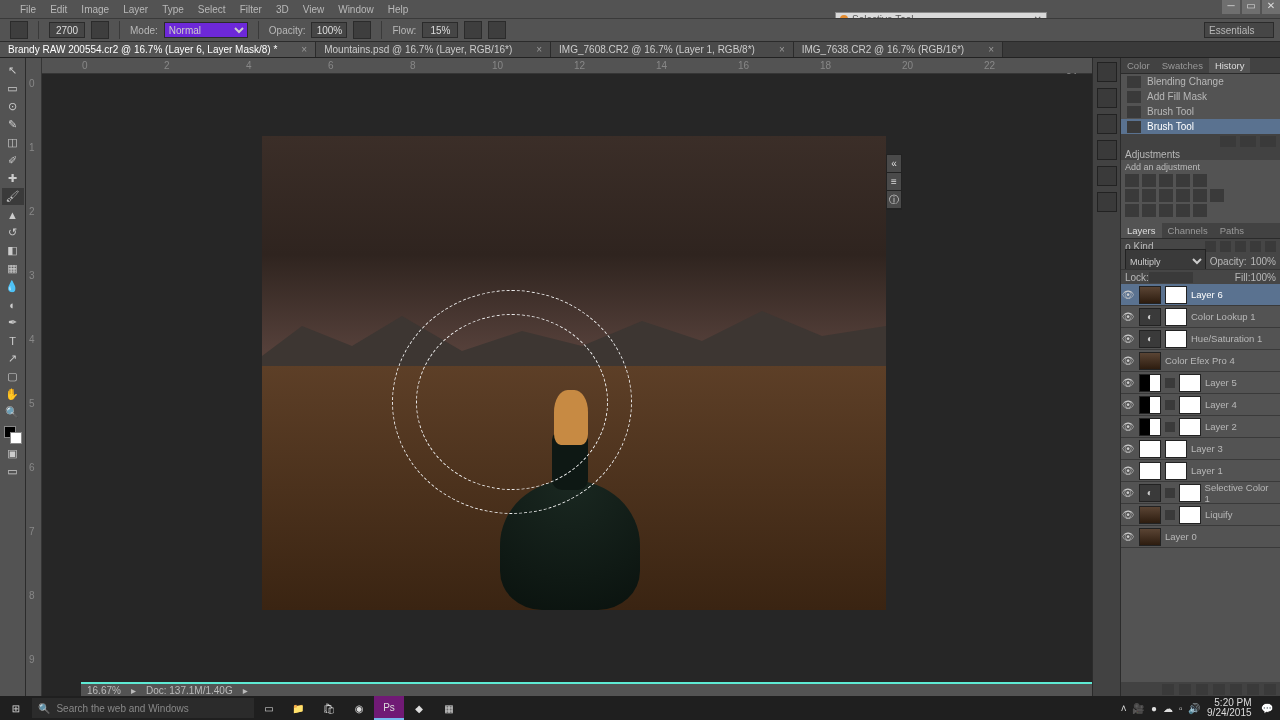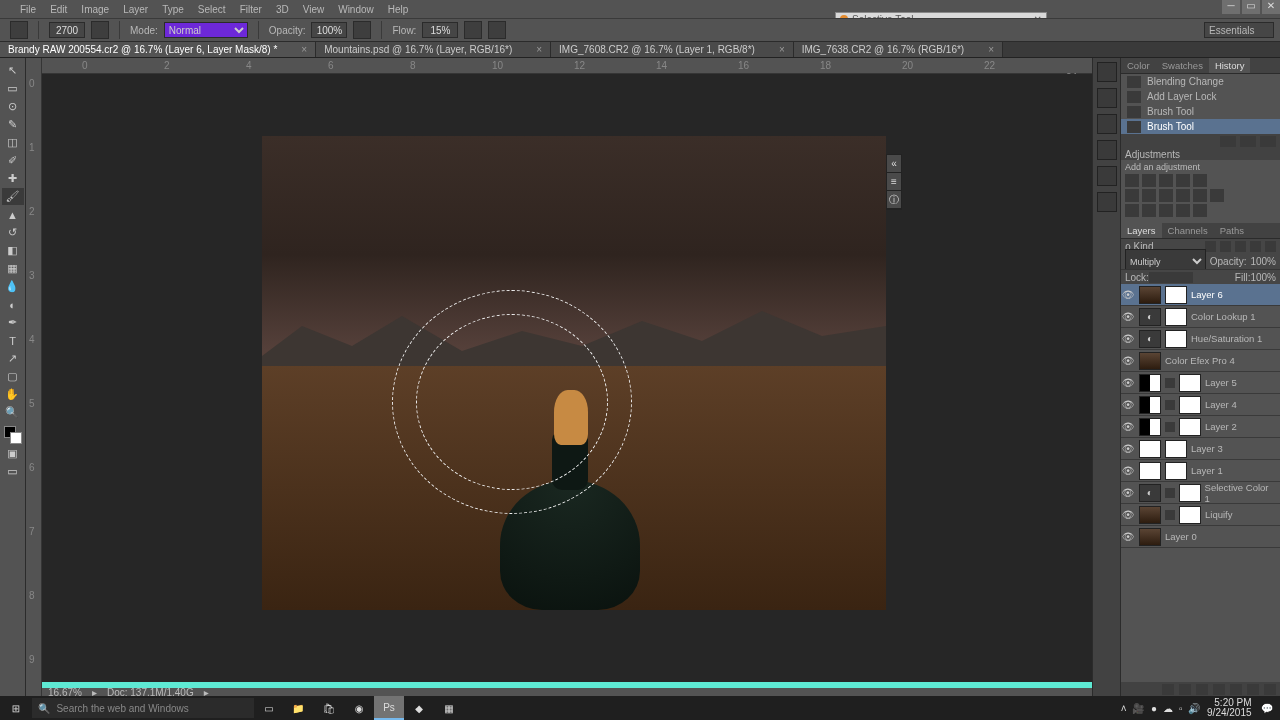--- a/index.html
+++ b/index.html
@@ -51,21 +51,21 @@
 .field { position:absolute; left:0;right:0;top:230px;bottom:0; background:linear-gradient(#5d3f27,#3a2412);}
 .figure { position:absolute; left:264px; top:254px; width:90px; height:220px;}
 .figure .hair{position:absolute;top:0;left:28px;width:34px;height:55px;background:#c78a43;border-radius:40% 40% 20% 20%;}
 .figure .body{position:absolute;top:40px;left:26px;width:36px;height:60px;background:#0e1814;border-radius:10px;}
 .figure .dress{position:absolute;top:90px;left:-26px;width:140px;height:130px;background:radial-gradient(circle at 50% 0,#1a2821,#0a120e);border-radius:50% 50% 30% 30%;}
 .selection{position:absolute;left:350px;top:216px;width:240px;height:224px;border:1px dashed #eee;border-radius:50%;}
 .selection.inner{left:374px;top:240px;width:192px;height:176px;}
 .tinyfloat{position:absolute;right:190px;top:80px;width:16px;background:#4a4a4a;border:1px solid #222;}
 .tinyfloat div{height:18px;border-bottom:1px solid #222;color:#ddd;text-align:center;line-height:18px;}
 
-.statusbar{height:14px;background:#535353;border-top:6px solid #5eead4;display:flex;align-items:center;padding-left:6px;gap:10px;font-size:9px;color:#bbb;}
+.statusbar{height:14px;background:#535353;border-top:2px solid #5eead4;display:flex;align-items:center;padding-left:6px;gap:10px;font-size:9px;color:#bbb;margin-left:39px;}
 
 
 .rightcol{width:28px;background:#424242;border-left:1px solid #2b2b2b;padding-top:4px;display:flex;flex-direction:column;align-items:center;gap:6px;}
 .rightcol .ic{width:20px;height:20px;background:#3a3a3a;border:1px solid #222;}
 
 .rightpanels{width:160px;background:#535353;border-left:1px solid #2b2b2b;display:flex;flex-direction:column;}
 .panel-tabs{height:16px;background:#424242;display:flex;align-items:center;border-bottom:1px solid #2b2b2b;}
 .panel-tabs span{padding:2px 6px;font-size:9.5px;color:#999;}
 .panel-tabs span.act{background:#535353;color:#ddd;}
 .history-list .row{height:15px;display:flex;align-items:center;padding-left:6px;gap:6px;font-size:9.5px;}
@@ -95,21 +95,21 @@
 .layer .link{width:10px;height:10px;background:#3a3a3a;}
 .layer .nm{font-size:9.5px;}
 .layer-footer{height:14px;background:#424242;display:flex;justify-content:flex-end;gap:5px;padding:0 4px;align-items:center;}
 .layer-footer div{width:12px;height:11px;background:#3a3a3a;}
 
 
 .taskbar{position:absolute;bottom:0;left:0;right:0;height:24px;background:#1f1f1f;display:flex;align-items:center;color:#ddd;}
 .taskbar .start{width:32px;text-align:center;}
 .taskbar .search{flex:0 0 222px;height:20px;background:#2b2b2b;display:flex;align-items:center;padding-left:6px;color:#888;}
 .taskbar .tbic{width:30px;height:24px;display:flex;align-items:center;justify-content:center;}
-.taskbar .tbic.active{border-bottom:2px solid #76b9ed;background:#737373;}
+.taskbar .tbic.active{border-bottom:2px solid #76b9ed;background:#701a75;}
 .taskbar .tray{margin-left:auto;display:flex;align-items:center;gap:6px;padding-right:6px;}
 .taskbar .clock{text-align:right;font-size:9px;line-height:10px;padding-right:4px;}
 </style>
 </head>
 <body>
 
 <div class="menubar" id="menubar">
     <span>File</span>
     <span>Edit</span>
     <span>Image</span>
@@ -278,21 +278,21 @@
         <span>Swatches</span>
         <span class="act">History</span>
       </div>
     <div class="history-list" id="histlist">
         <div class="row">
           <div class="ic"></div>
           <span>Blending Change</span>
         </div>
         <div class="row">
           <div class="ic"></div>
-          <span>Add Layer Lock</span>
+          <span>Add Fill Mask</span>
         </div>
         <div class="row">
           <div class="ic"></div>
           <span>Brush Tool</span>
         </div>
         <div class="row sel">
           <div class="ic"></div>
           <span>Brush Tool</span>
         </div>
       </div>

